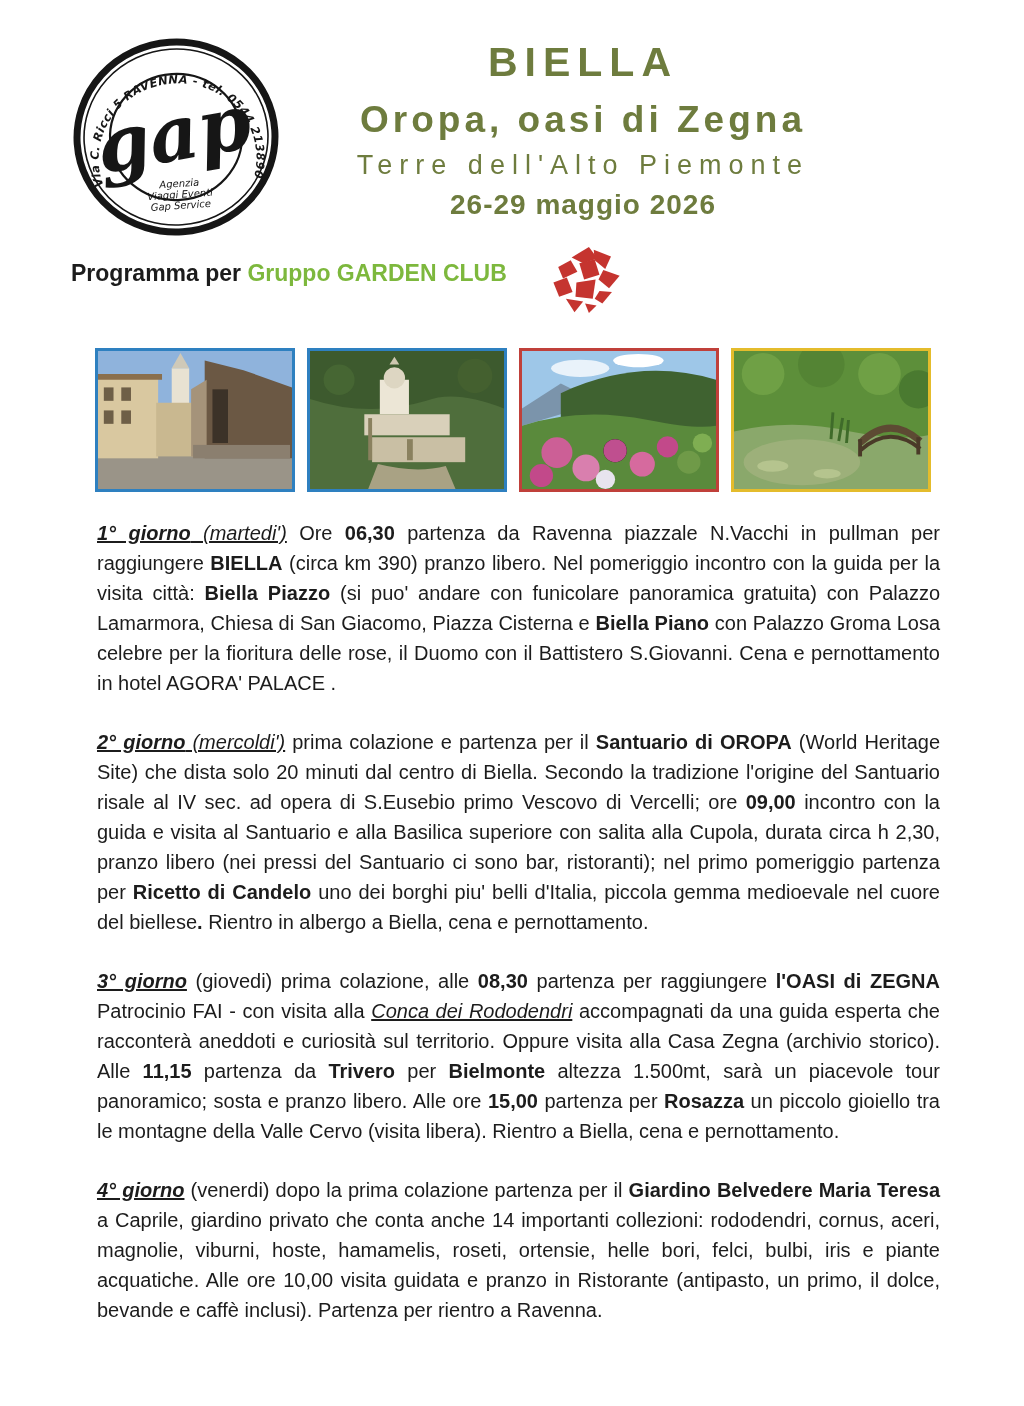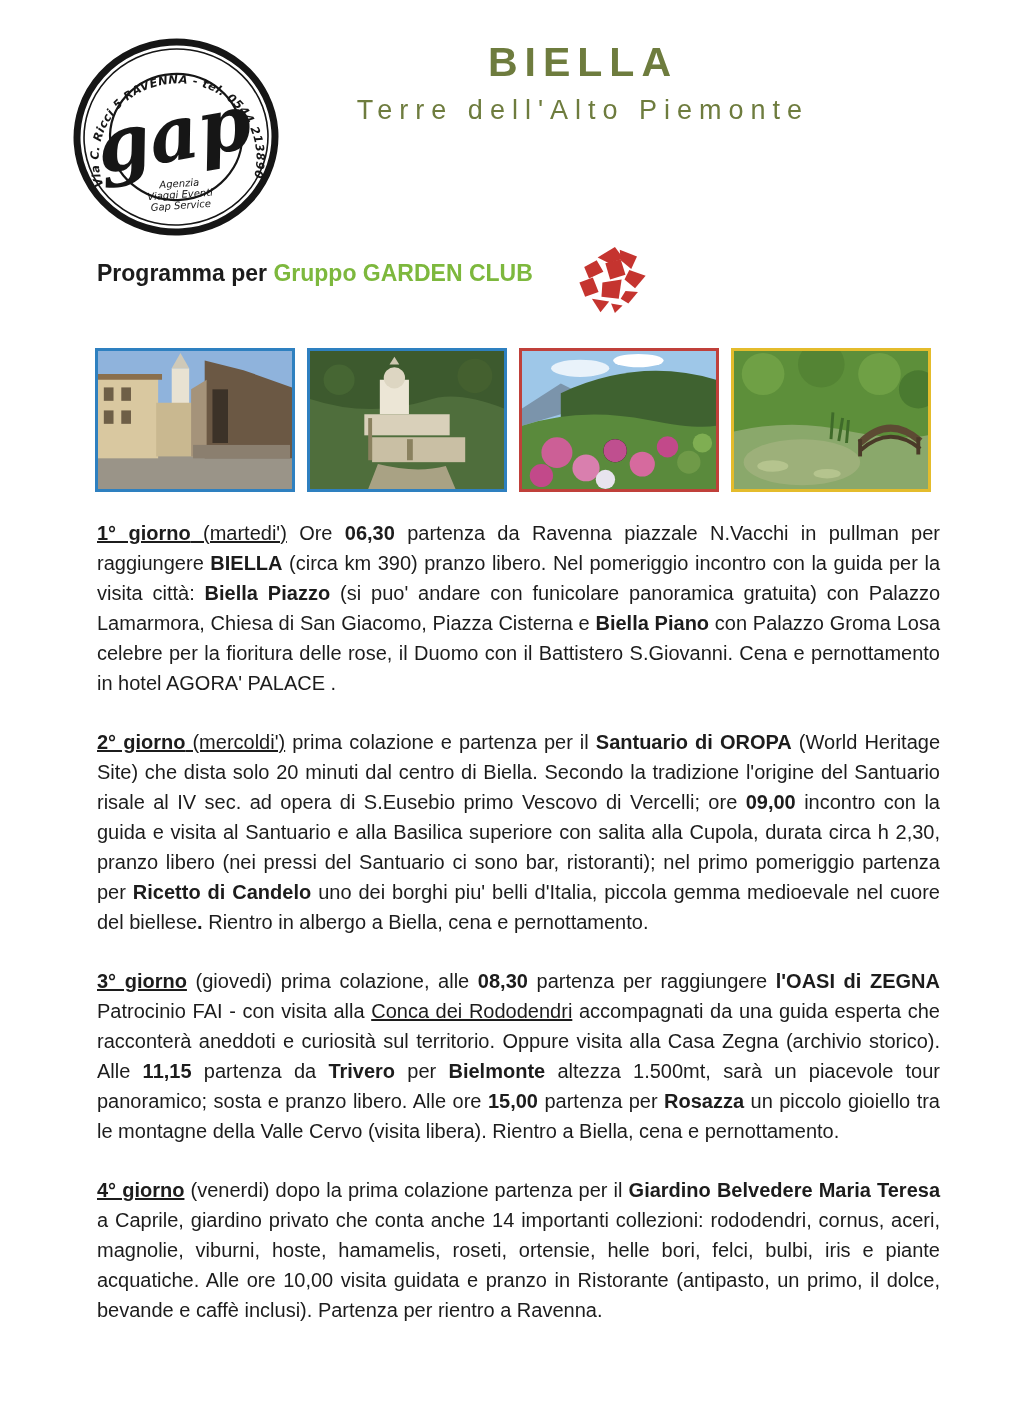--- a/index.html
+++ b/index.html
@@ -20,21 +20,21 @@
   .titles{
     position:absolute;left:250px;top:42px;width:666px;
     text-align:center;color:var(--olive,#6e7c3e);
   }
   .title1{font-size:41px;font-weight:700;letter-spacing:7px;line-height:1.0;}
   .title2{font-size:37px;font-weight:700;letter-spacing:4px;margin-top:18px;line-height:1.0;}
   .title3{font-size:27px;font-weight:400;letter-spacing:7px;margin-top:14px;line-height:1.0;}
   .title4{font-size:28px;font-weight:700;letter-spacing:1px;margin-top:12px;line-height:1.0;}
   
   .program-line{
-    position:relative;margin:22px 0 0 97px;height:70px;
+    position:relative;margin:22px 0 0 71px;height:70px;
     font-size:23px;font-weight:700;
   }
   .program-prefix{color:#1c1c1c;}
   .program-group{color:var(--lightgreen,#7db83d);}
   .rose{position:absolute;left:468px;top:-16px;width:96px;height:74px;}
   
   .photo-row{
     display:flex;gap:12px;margin:18px 0 0 95px;width:860px;
   }
   .photo{
@@ -43,21 +43,21 @@
   }
   .photo svg{display:block;width:100%;height:100%;}
   
   .itinerary{margin:26px 84px 0 97px;}
   .day{
     font-size:20px;line-height:30px;text-align:justify;
     margin:0 0 29px 0;color:#1c1c1c;
   }
   .day .b{font-weight:700;}
   .day .i{}
-  .day .u{text-decoration:underline;}
+  .day .u{text-decoration:underline;font-style:italic;}
   .stamp-ink{fill:none;stroke:#161616;}
 </style>
 </head>
 <body>
 
 <div class="page">
 
   <div class="header">
 
     <div class="stamp">
@@ -73,21 +73,23 @@
         </text>
         <text x="106" y="126" text-anchor="middle" font-size="76" font-weight="bold" font-style="italic" font-family="DejaVu Serif, serif" fill="#161616" transform="rotate(-6 108 103)">gap</text>
         <text x="108" y="153" text-anchor="middle" font-size="10" font-style="italic" font-family="DejaVu Sans, sans-serif" fill="#161616">Agenzia</text>
         <text x="108" y="164" text-anchor="middle" font-size="10" font-style="italic" font-family="DejaVu Sans, sans-serif" fill="#161616">Viaggi Eventi</text>
         <text x="108" y="175" text-anchor="middle" font-size="10" font-style="italic" font-family="DejaVu Sans, sans-serif" fill="#161616">Gap Service</text>
       </svg>
     </div>
 
     <div class="titles">
       <div class="title1">BIELLA</div>
+      <div class="title2">Oropa, oasi di Zegna</div>
       <div class="title3">Terre dell'Alto Piemonte</div>
+      <div class="title4">26-29 maggio 2026</div>
     </div>
   </div>
 
   <div class="program-line">
     <span class="program-prefix">Programma per </span><span class="program-group">Gruppo GARDEN CLUB</span>
     <span class="rose">
       <svg viewBox="0 0 100 78">
         <g fill="#c5342f">
           <path d="M34 14 L52 3 L61 15 L46 20 Z"></path>
           <path d="M57 6 L75 13 L69 26 L58 17 Z"></path>

